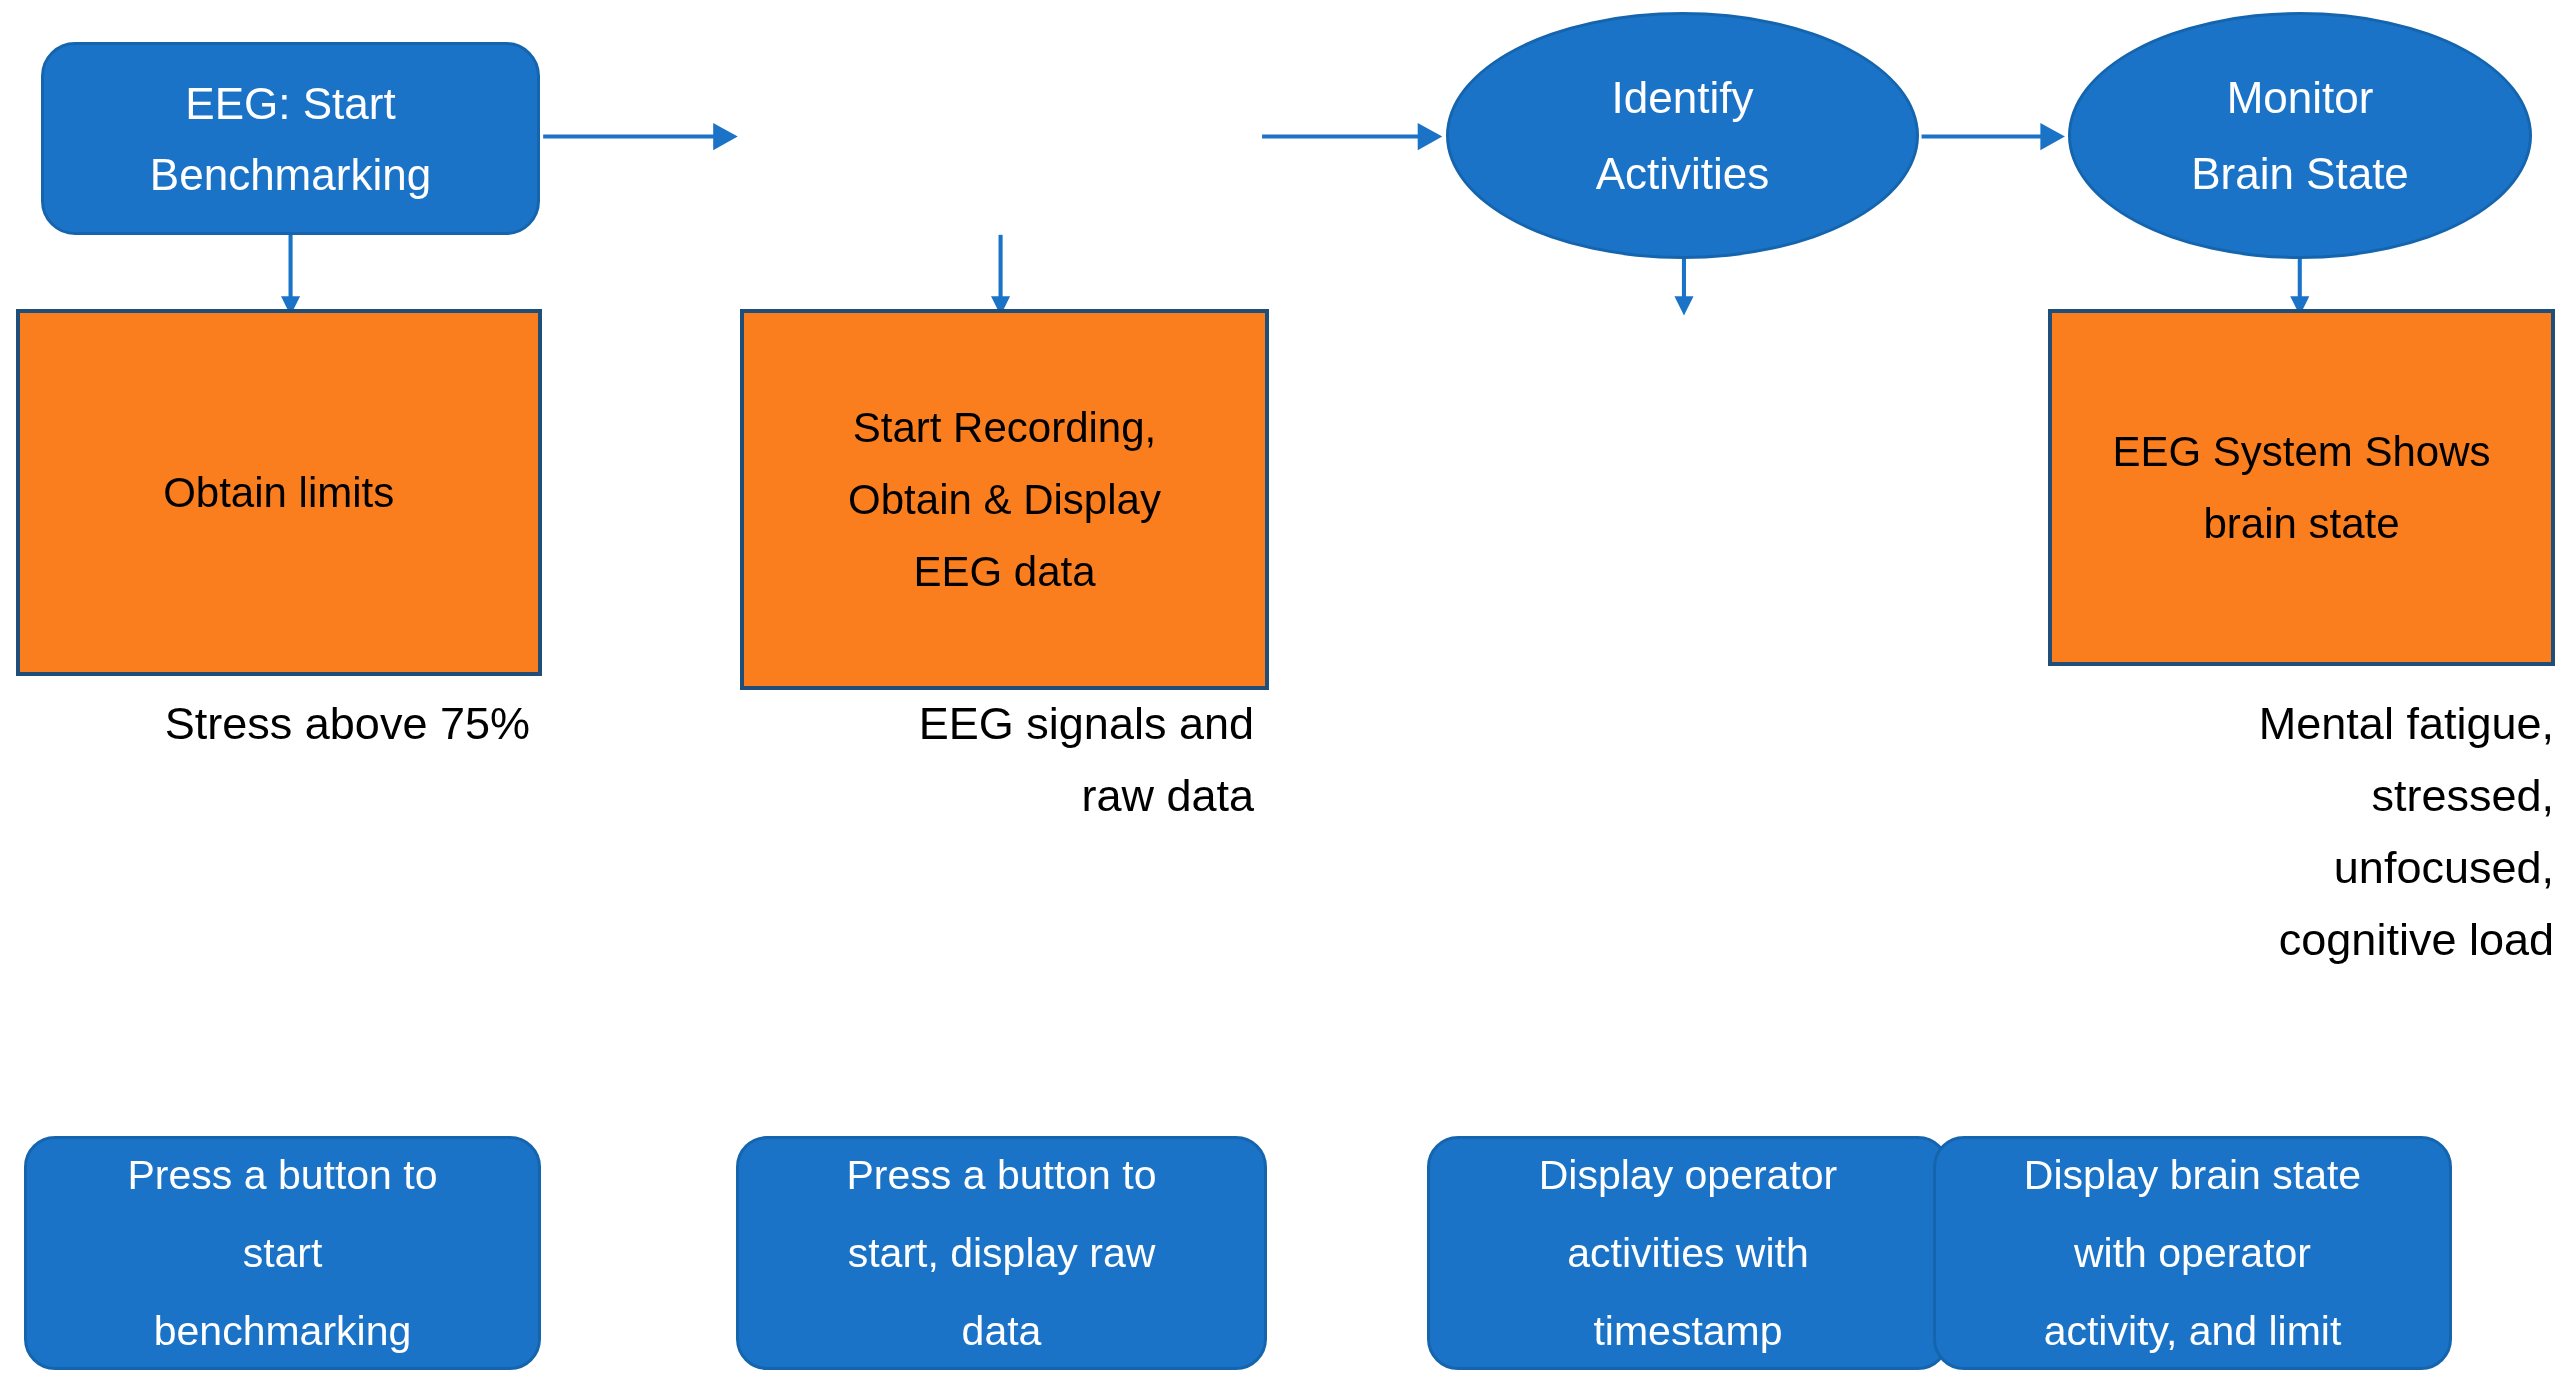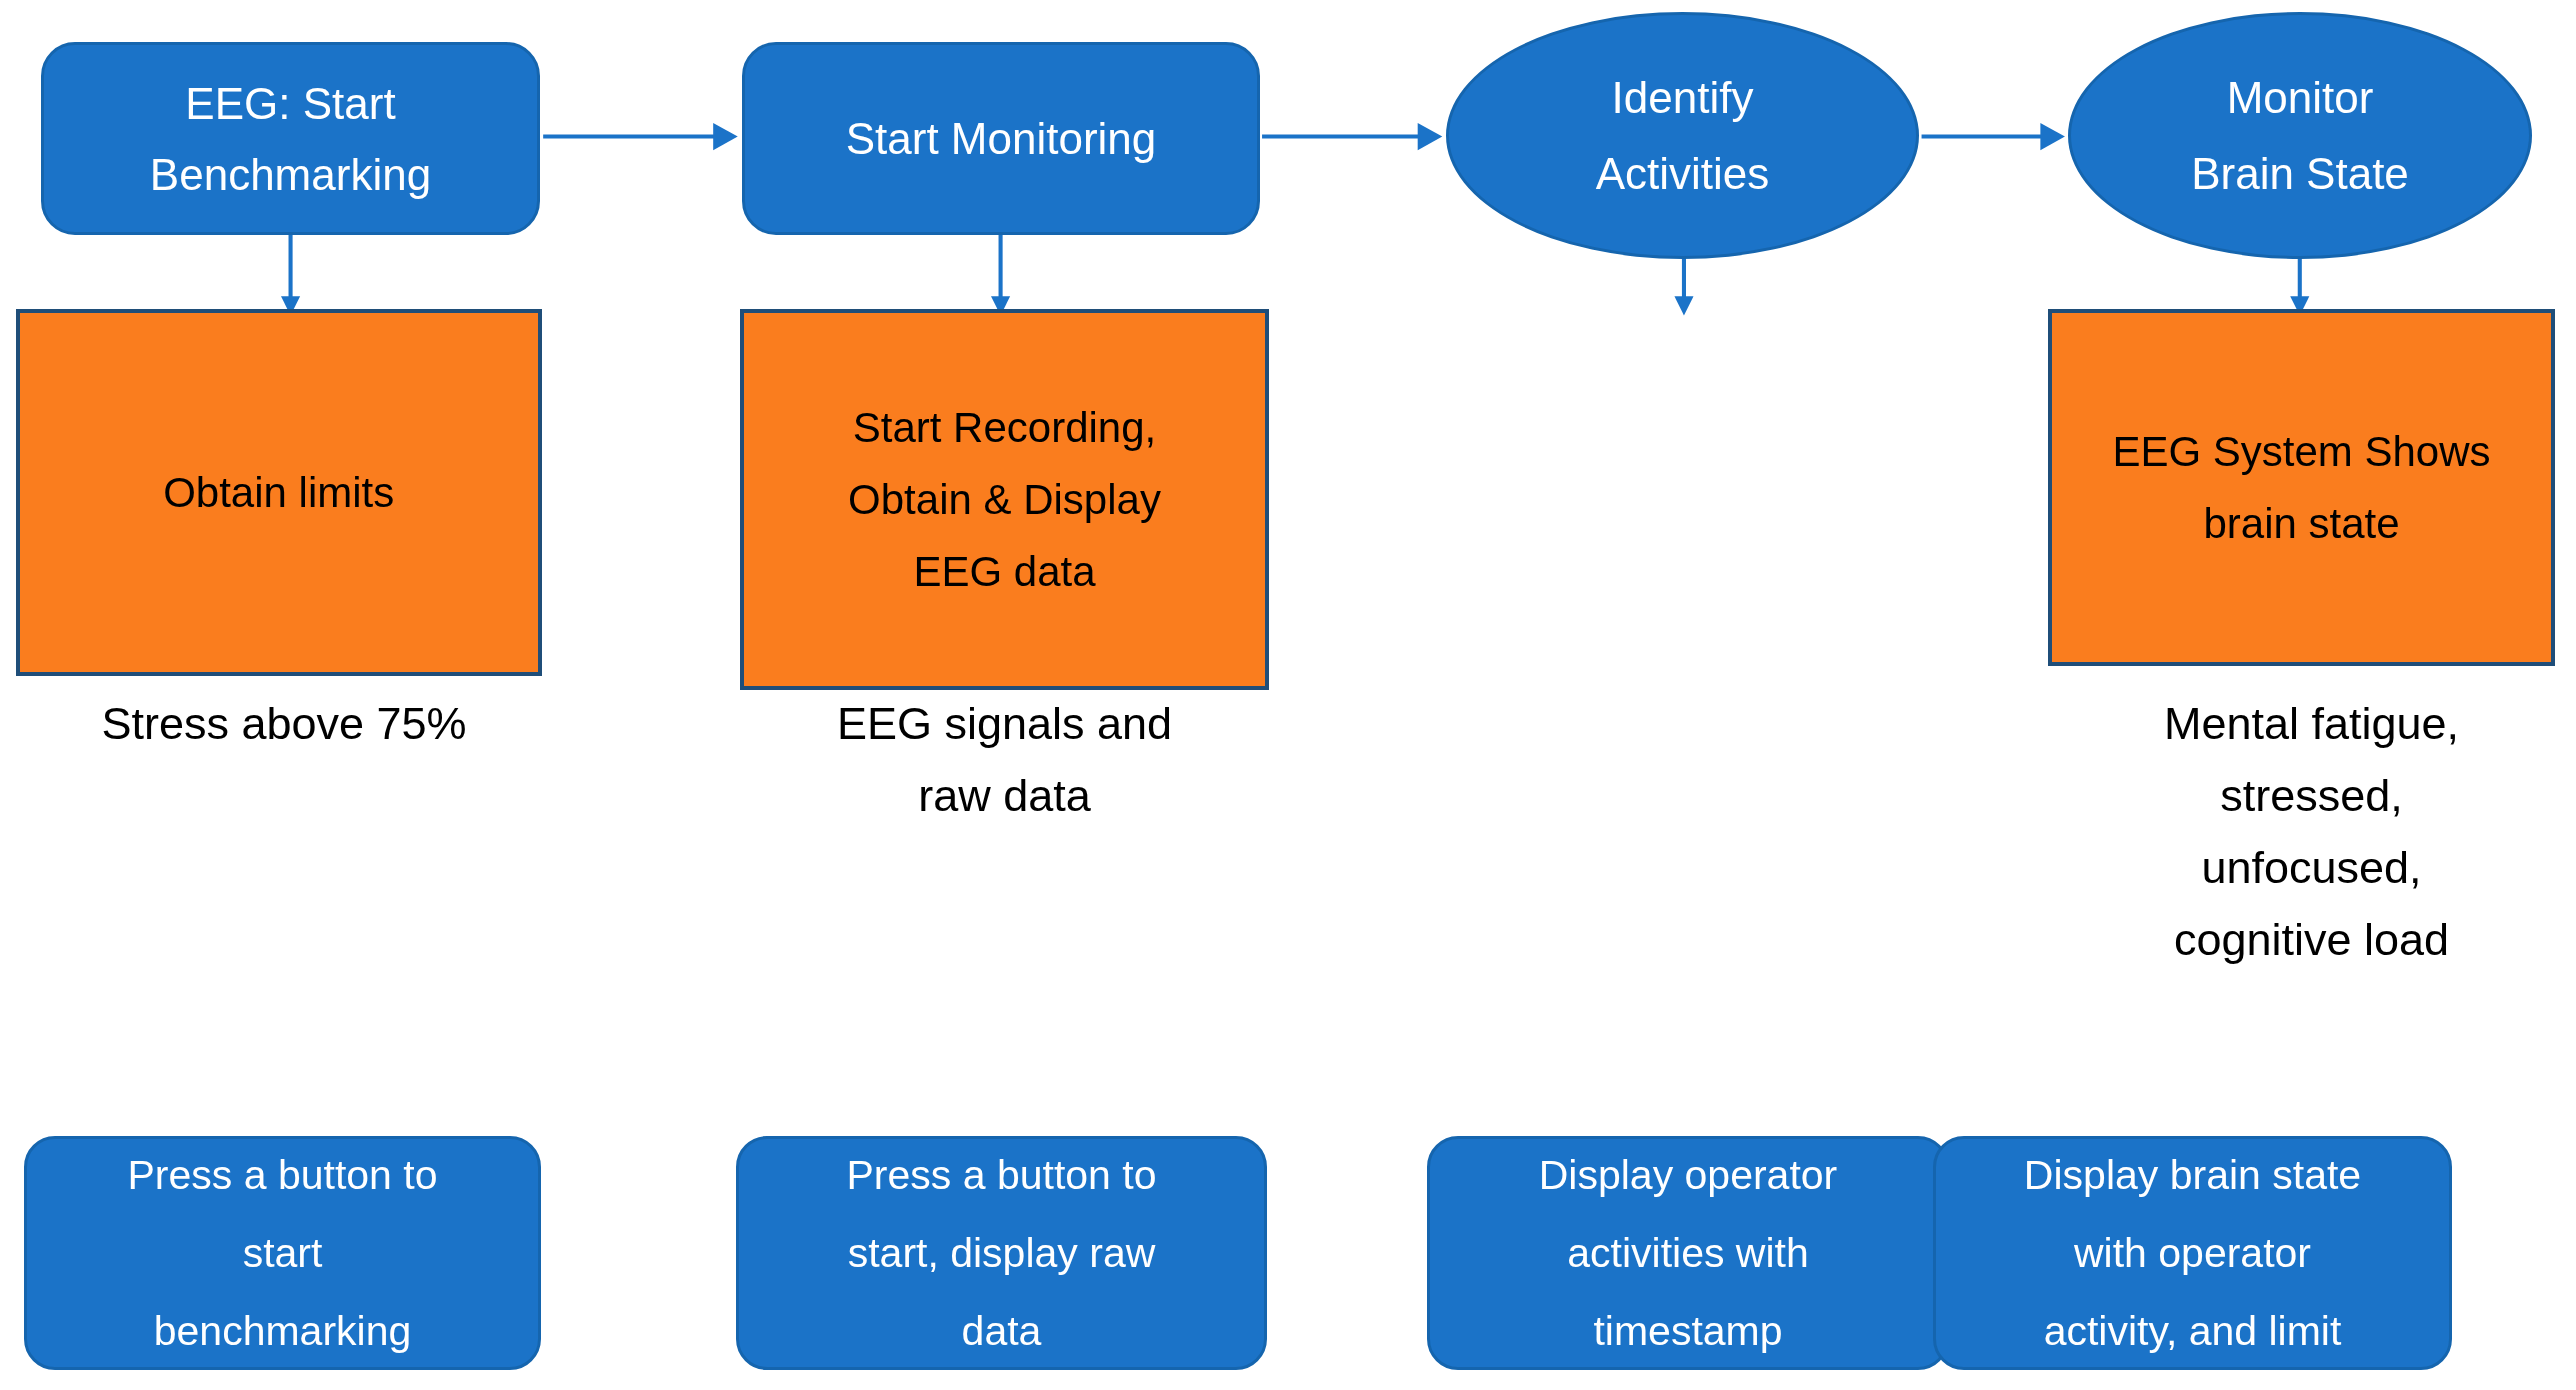--- a/index.html
+++ b/index.html
@@ -58,21 +58,21 @@
     font-size: 42px;
     line-height: 72px;
     box-sizing: border-box;
   }
   .note {
     position: absolute;
     color: #000000;
     font-size: 45px;
     line-height: 72px;
     white-space: pre-line;
-    text-align: center;
+    text-align: right;
   }
 </style>
 </head>
 <body>
 
 <div id="canvas">
 
   <svg id="connectors" viewBox="0 0 3772 2036" xmlns="http://www.w3.org/2000/svg">
 
     <g>
@@ -102,23 +102,20 @@
     </g>
     <g>
       <line x1="3368" y1="378" x2="3368" y2="436" stroke="#1B73C8" stroke-width="6"></line>
       <polygon points="3354,434 3382,434 3368,462" fill="#1B73C8"></polygon>
     </g>
   </svg>
 
   <div class="node rect" style="left:41px; top:42px; width:499px; height:193px;">
     <span>EEG: Start
 Benchmarking</span>
-  </div>
-  <div class="node rect" style="left:742px; top:42px; width:518px; height:193px;">
-    <span>Start Monitoring</span>
   </div>
   <div class="node ellipse" style="left:1446px; top:12.3px; width:473px; height:247px;">
     <span>Identify
 Activities</span>
   </div>
   <div class="node ellipse" style="left:2068px; top:12.3px; width:464px; height:247px;">
     <span>Monitor
 Brain State</span>
   </div>
 

